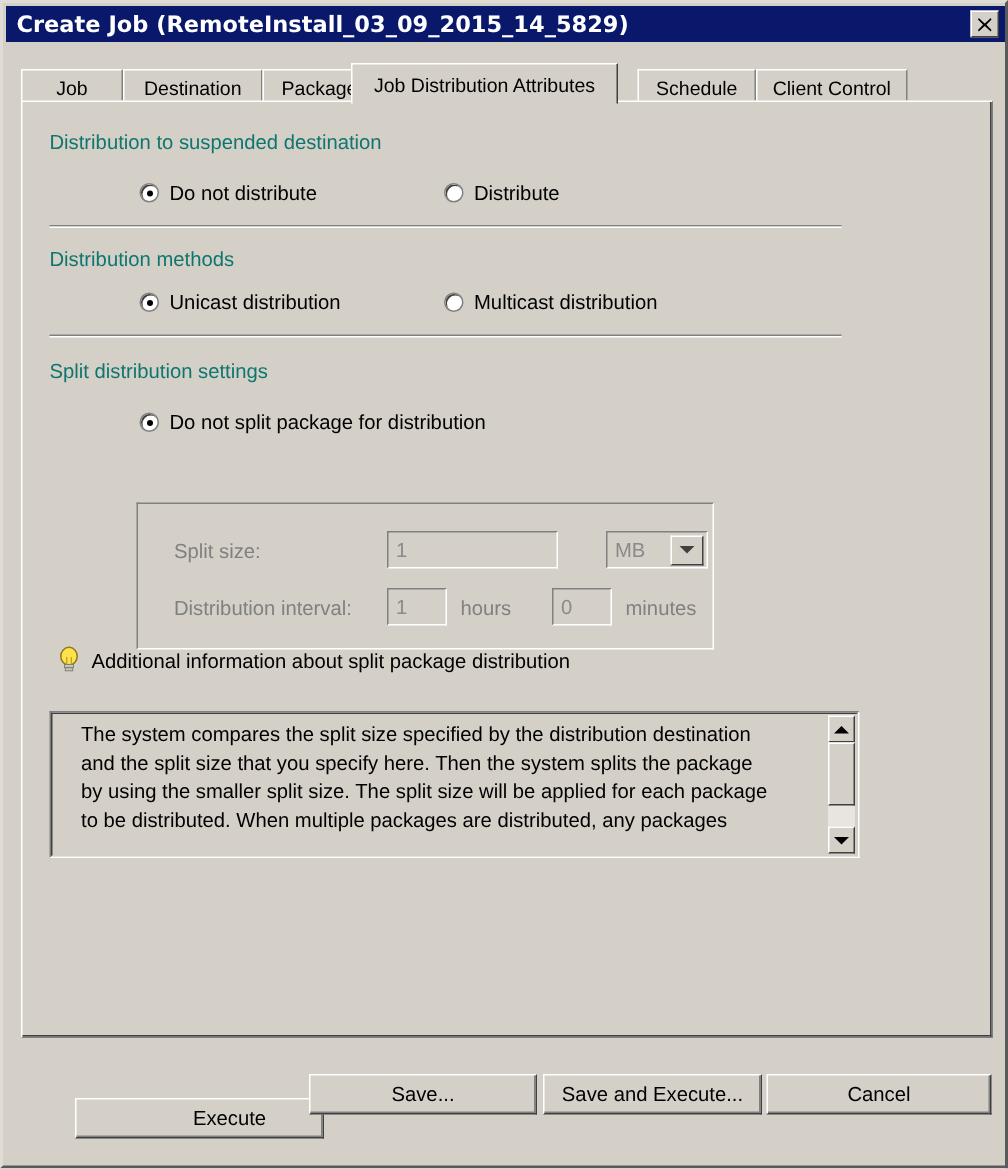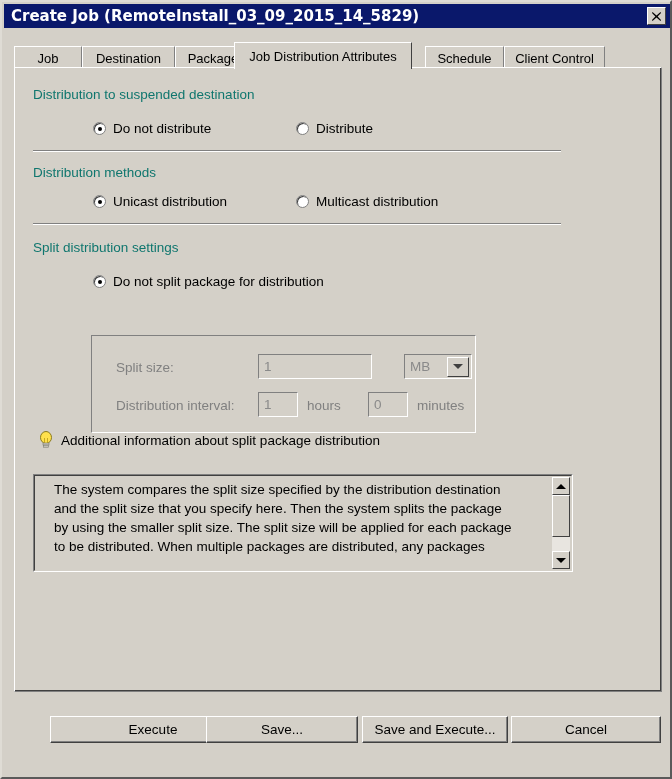--- a/index.html
+++ b/index.html
@@ -493,21 +493,21 @@
             <div class="sb-thumb"></div>
           </div>
           <div class="sb-btn sb-down">
               <span class="tri-down"></span>
             </div>
         </div>
       </div>
 
     </div>
 
-    <div class="btn" style="left:48px;  top:714px; width:166px;padding-left:40px;">
+    <div class="btn" style="left:48px;  top:730px; width:166px;padding-left:40px;">
       <span class="btn-inner"></span>
       <span>Execute</span>
     </div>
     <div class="btn" style="left:204px; top:714px; width:152px;">
       <span class="btn-inner"></span>
       <span>Save...</span>
     </div>
     <div class="btn" style="left:360px; top:714px; width:146px;text-align:right;">
       <span class="btn-inner"></span>
       <span>Save and Execute...</span>

